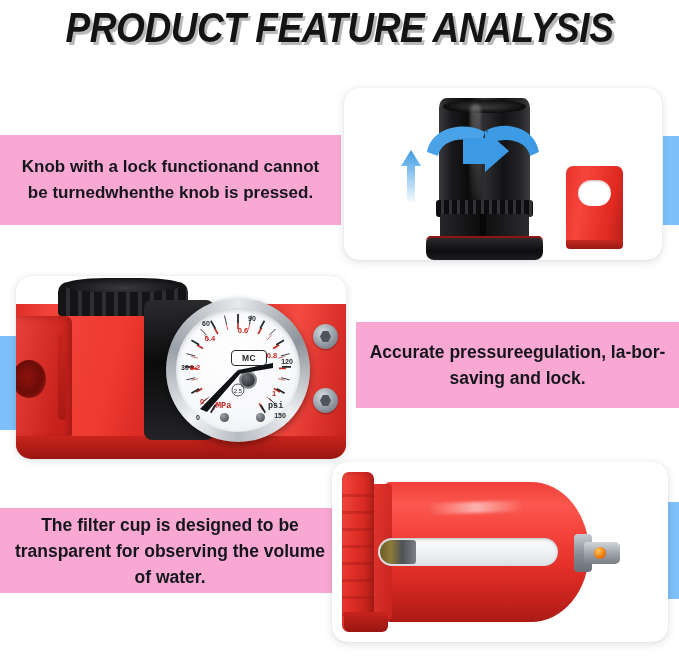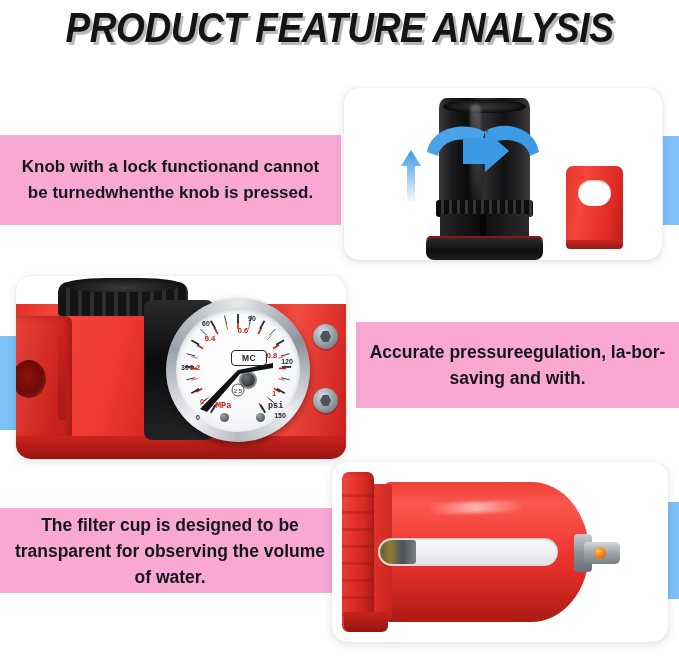--- a/index.html
+++ b/index.html
@@ -322,21 +322,21 @@
 
 <div class="edge-strip strip-tr"></div>
 <div class="edge-strip strip-ml"></div>
 <div class="edge-strip strip-br"></div>
 
 <div class="banner" id="banner-knob">
   <p>Knob with a lock functionand cannot be turnedwhenthe knob is pressed.</p>
 </div>
 
 <div class="banner" id="banner-gauge">
-  <p>Accurate pressureegulation, la-bor-saving and with.</p>
+  <p>Accurate pressureegulation, la-bor-saving and lock.</p>
 </div>
 
 <div class="banner" id="banner-filter">
   <p>The filter cup is designed to be transparent for observing the volume of water.</p>
 </div>
 
 <div class="photo-card" id="photo-knob">
   <div class="stage">
 
     <div class="knob-body"></div>

